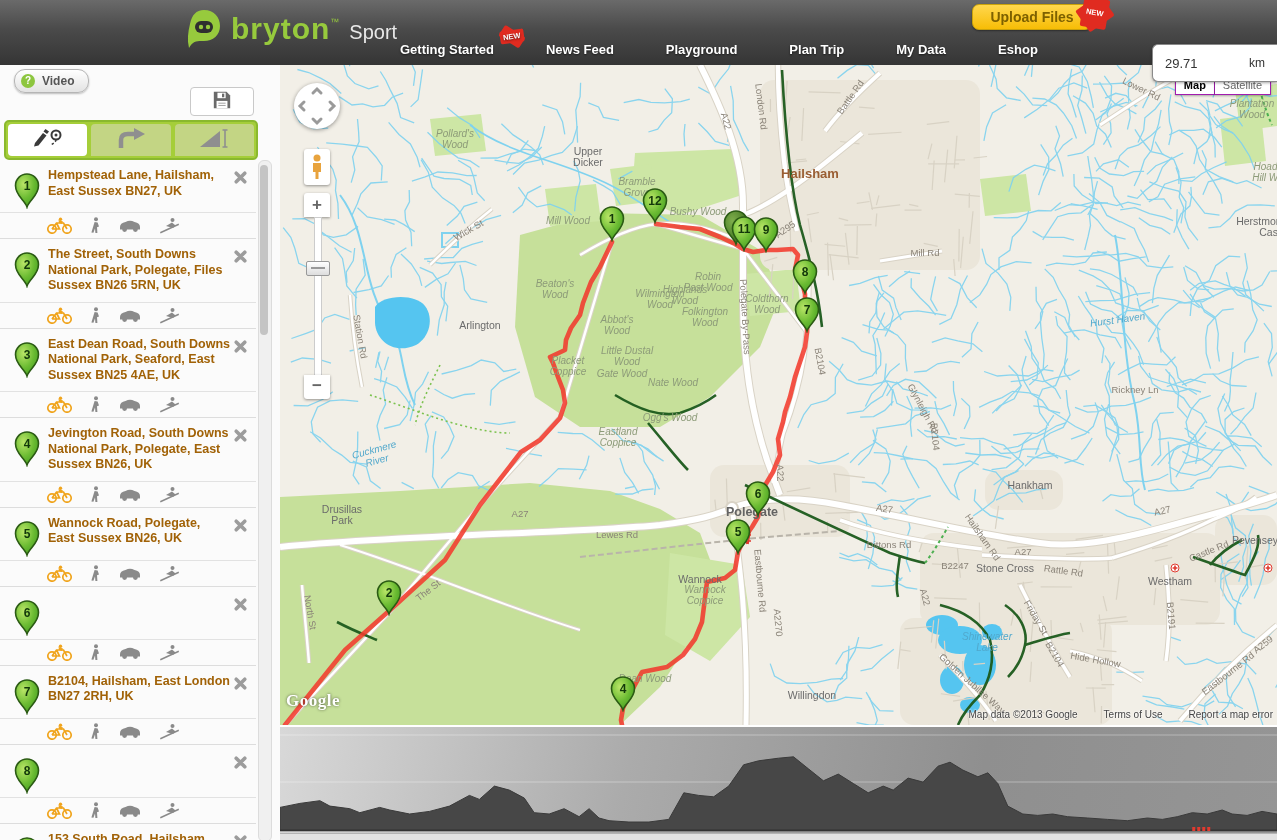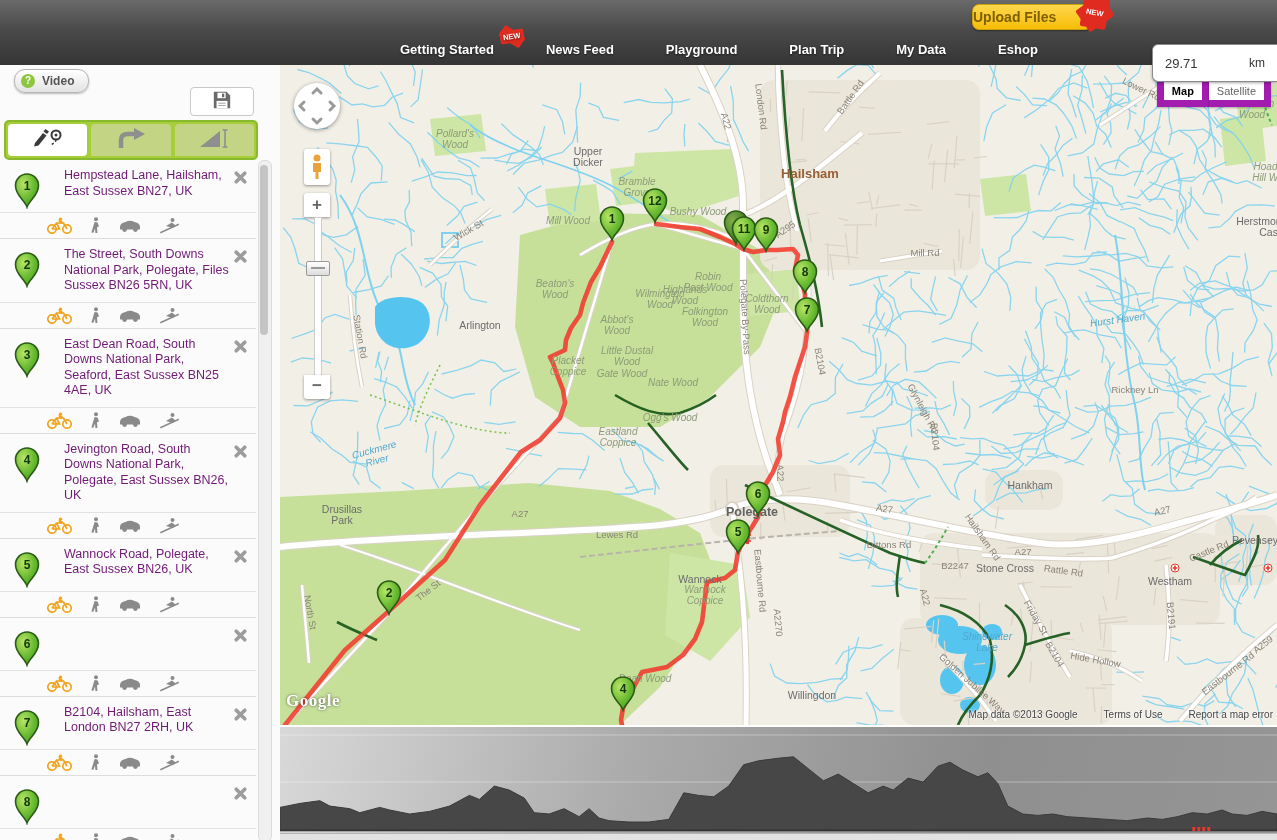--- a/index.html
+++ b/index.html
@@ -12,21 +12,21 @@
   .brand-word{color:#97ca3d;font-size:30px;font-weight:bold;letter-spacing:1px;margin-left:8px;}
   .brand-sub{color:#e8e8e8;font-size:20px;margin-left:10px;margin-top:6px;}
   .nav{position:absolute;left:400px;top:42px;display:flex;gap:52px;}
   .nav-item{color:#fff;font-size:13px;font-weight:bold;text-shadow:0 1px 2px rgba(0,0,0,.6);
             white-space:nowrap;position:relative;cursor:pointer;}
   .badge-new{position:absolute;top:-12px;right:-30px;background:#e02b20;color:#fff;font-size:7.5px;
              font-weight:bold;padding:2px 3px;transform:rotate(-8deg);border-radius:2px;}
   .badge-new:before{content:"";position:absolute;inset:0;background:#e02b20;transform:rotate(40deg);z-index:-1;border-radius:2px;}
   .upload-btn{position:absolute;left:972px;top:4px;width:118px;height:24px;border-radius:7px;
       background:linear-gradient(#ffd74e,#f7bd06);border:1px solid #caa20a;color:#7d6000;
-      font-size:14px;font-weight:bold;line-height:24px;cursor:pointer;
+      font-size:14px;font-weight:bold;text-align:center;line-height:24px;cursor:pointer;
       box-shadow:0 1px 2px rgba(0,0,0,.4);}
   .upload-badge{position:absolute;top:-7px;right:-16px;background:#e02b20;color:#fff;font-size:7.5px;
       font-weight:bold;padding:3px 4px;transform:rotate(10deg);border-radius:2px;}
   .upload-badge:before{content:"";position:absolute;inset:0;background:#e02b20;transform:rotate(45deg);z-index:-1;border-radius:2px;}
   .km-box{position:absolute;right:0;top:44px;width:100px;height:24px;background:#fff;
       border:1px solid #8a8a8a;border-right:none;border-radius:6px 0 0 6px;z-index:40;
       display:flex;align-items:center;justify-content:space-between;padding:6px 12px;
       box-shadow:0 1px 3px rgba(0,0,0,.35);}
   .km-val{font-size:13px;color:#333;}
   .km-unit{font-size:12px;color:#333;text-align:center;}
@@ -42,31 +42,31 @@
       border:1px solid #c9c9c9;border-radius:4px;display:flex;align-items:center;justify-content:center;cursor:pointer;}
   .tabs{position:absolute;left:4px;top:55px;width:250px;height:36px;background:#a5ce39;
       border:2px solid #8ab82e;border-radius:5px;display:flex;}
   .tab{flex:1;margin:2px;border-radius:4px 4px 0 0;display:flex;align-items:center;justify-content:center;
       background:#c3d584;cursor:pointer;}
   .tab.active{background:#fff;border-radius:4px;}
   .wp-scroll{position:absolute;left:0;top:95px;width:256px;height:680px;overflow:hidden;}
   .wp-item{position:relative;border-top:1px solid #ddd;padding:8px 26px 8px 48px;min-height:36px;}
   .wp-item:first-child{border-top:none;}
   .wp-pin{position:absolute;left:12px;top:7px;}
-  .wp-text{font-size:12.5px;font-weight:normal;color:#701a75;line-height:15.5px;margin-left:16px;}
+  .wp-text{font-size:12.5px;font-weight:bold;color:#a16207;line-height:15.5px;}
   .x-btn{position:absolute;right:8px;top:10px;cursor:pointer;}
   .mode-row{border-top:1px solid #e2e2e2;padding:4px 0 4px 46px;display:flex;gap:16px;align-items:center;}
   .mode{cursor:pointer;display:flex;align-items:flex-end;}
   .sb-scrollbar{position:absolute;left:258px;top:95px;width:12px;height:680px;background:#f0f0f0;
       border:1px solid #dcdcdc;border-radius:6px;}
   .sb-thumb{position:absolute;left:1px;top:4px;width:8px;height:170px;background:#c4c4c4;border-radius:5px;cursor:pointer;}
   
   .map-wrap{position:absolute;left:280px;top:65px;width:997px;height:660px;background:#f2efe7;overflow:hidden;}
   .map-type{position:absolute;right:6px;top:10px;display:flex;z-index:10;}
-  .mt-btn{background:#fff;border:7px solid #a21caf;font-size:11px;padding:3px 8px;cursor:pointer;
+  .mt-btn{background:#fff;border:1px solid #a21caf;font-size:11px;padding:3px 8px;cursor:pointer;
       box-shadow:0 1px 2px rgba(0,0,0,.3);}
   .mt-btn.active{font-weight:bold;color:#000;}
   .mt-btn.idle{color:#666;border-left:none;}
   .g-logo{position:absolute;left:6px;bottom:14px;color:#fff;font-size:17px;font-weight:bold;z-index:10;
       font-family:"Liberation Serif",serif;text-shadow:0 0 3px rgba(0,0,0,.6);letter-spacing:.5px;}
   .attrib{position:absolute;right:4px;bottom:5px;font-size:10px;color:#444;z-index:10;
       text-shadow:0 0 2px #fff,0 0 2px #fff;display:flex;gap:26px;}
   .attrib a{color:#444;text-decoration:none;cursor:pointer;}
   .map-ctrl{position:absolute;left:14px;top:18px;z-index:10;}
   .pan-circle{position:absolute;left:0;top:0;width:46px;height:46px;border-radius:50%;background:#fff;
@@ -93,20 +93,31 @@
   .ml-city{font-size:13px;font-weight:bold;fill:#9a5e33;}
   .ml-city2{font-size:12.5px;font-weight:bold;fill:#636363;}
   .ml-wood{font-size:10px;font-style:italic;fill:#8d9b79;}
   .ml-road{font-size:9.5px;fill:#8a8378;}
   .ml-water{font-size:10px;font-style:italic;fill:#51a8cc;}
 </style>
 </head>
 <body>
 
 <div class="hdr">
+  <div class="brand">
+    <svg width="38" height="42" viewBox="0 0 38 42">
+      <path d="M19,2 C29,2 35,9 35,18 C35,27 28,33 19,33 C14,33 8,32 4,40 C2,32 3,24 5,16 C7,7 11,2 19,2 Z" fill="#97ca3d"></path>
+      <rect x="10" y="13" width="18" height="12" rx="6" fill="#2f2f2f"></rect>
+      <circle cx="16" cy="19" r="2.2" fill="#97ca3d"></circle>
+      <circle cx="23" cy="19" r="2.2" fill="#97ca3d"></circle>
+    </svg>
+    <span class="brand-word">bryton</span>
+    <span style="color:#97ca3d;font-size:9px;margin-top:-14px;">™</span>
+    <span class="brand-sub">Sport</span>
+  </div>
   <div class="nav" id="nav">
       <div class="nav-item">Getting Started<span class="badge-new">NEW</span></div>
       <div class="nav-item">News Feed</div>
       <div class="nav-item">Playground</div>
       <div class="nav-item">Plan Trip</div>
       <div class="nav-item">My Data</div>
       <div class="nav-item">Eshop</div>
     </div>
   <div class="upload-btn">
     <span>Upload Files</span>

